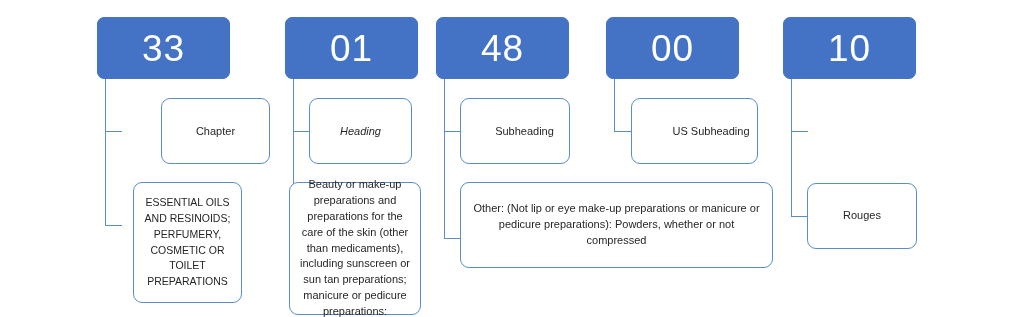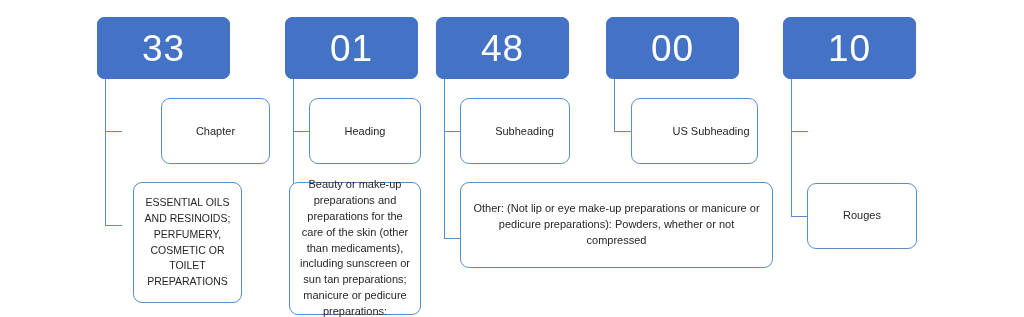--- a/index.html
+++ b/index.html
@@ -99,21 +99,21 @@
   </div>
 
   <div class="vline" style="left:293px; top:79px; height:160px;"></div>
   <div class="hline" style="left:293px; top:131px; width:17px;"></div>
   <div class="hline" style="left:293px; top:238px; width:17px;"></div>
 
   <div class="code-box" style="left:285px; top:17px; width:133px; height:62px;">
     <span>01</span>
   </div>
 
-  <div class="wbox label-box" style="left:309px; top:98px; width:112px; height:66px;">
+  <div class="wbox label-box" style="left:309px; top:98px; width:103px; height:66px;font-style:italic;">
     <span class="txt">Heading</span>
   </div>
 
   <div class="wbox desc-box" style="left:289px; top:182px; width:132px; height:133px;">
     <span class="txt">Beauty or make-up preparations and preparations for the care of the skin (other than medicaments), including sunscreen or sun tan preparations; manicure or pedicure preparations:</span>
   </div>
 
   <div class="vline" style="left:444px; top:79px; height:160px;"></div>
   <div class="hline" style="left:444px; top:131px; width:17px;"></div>
   <div class="hline" style="left:444px; top:238px; width:17px;"></div>

